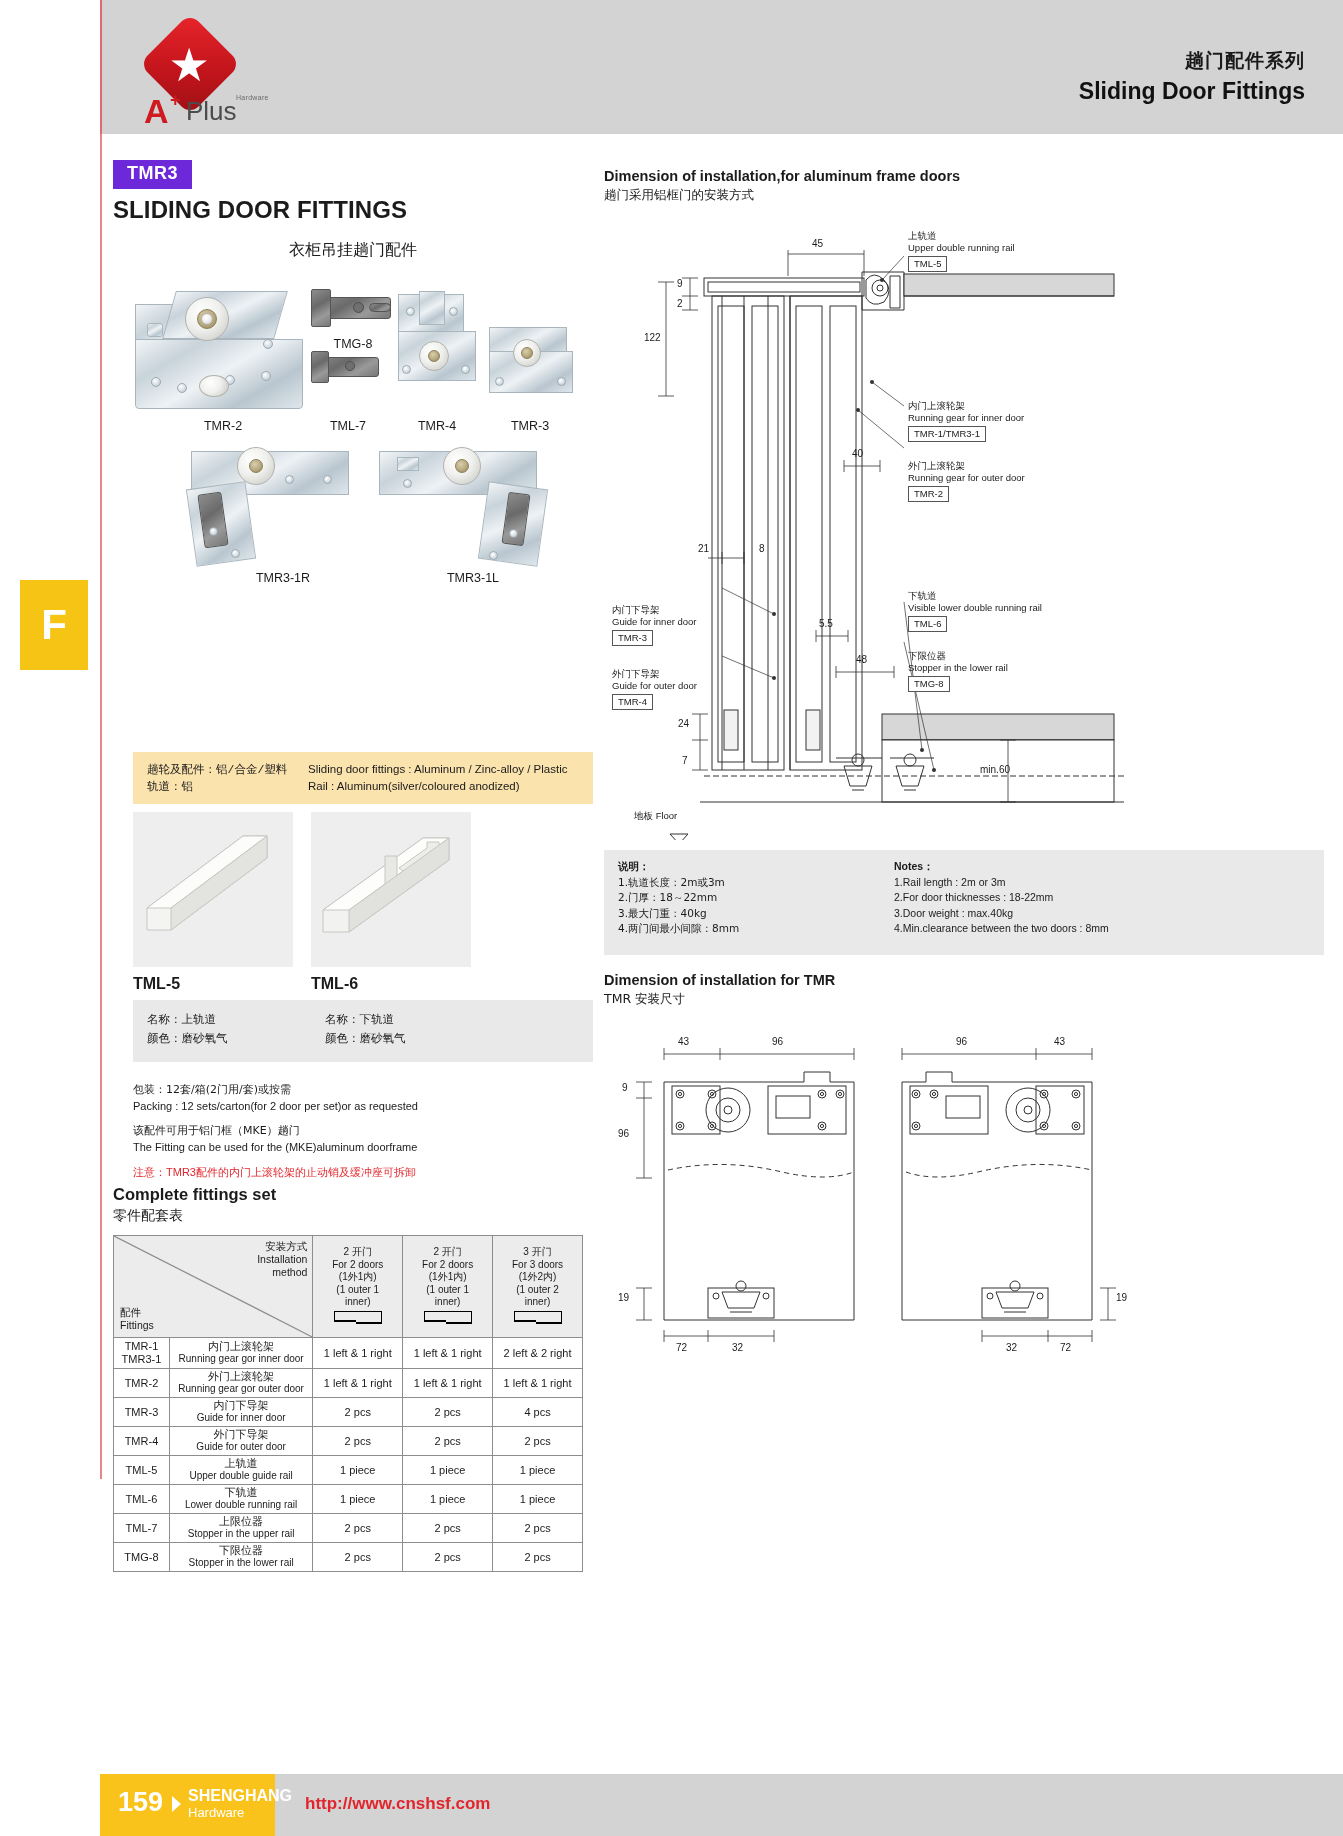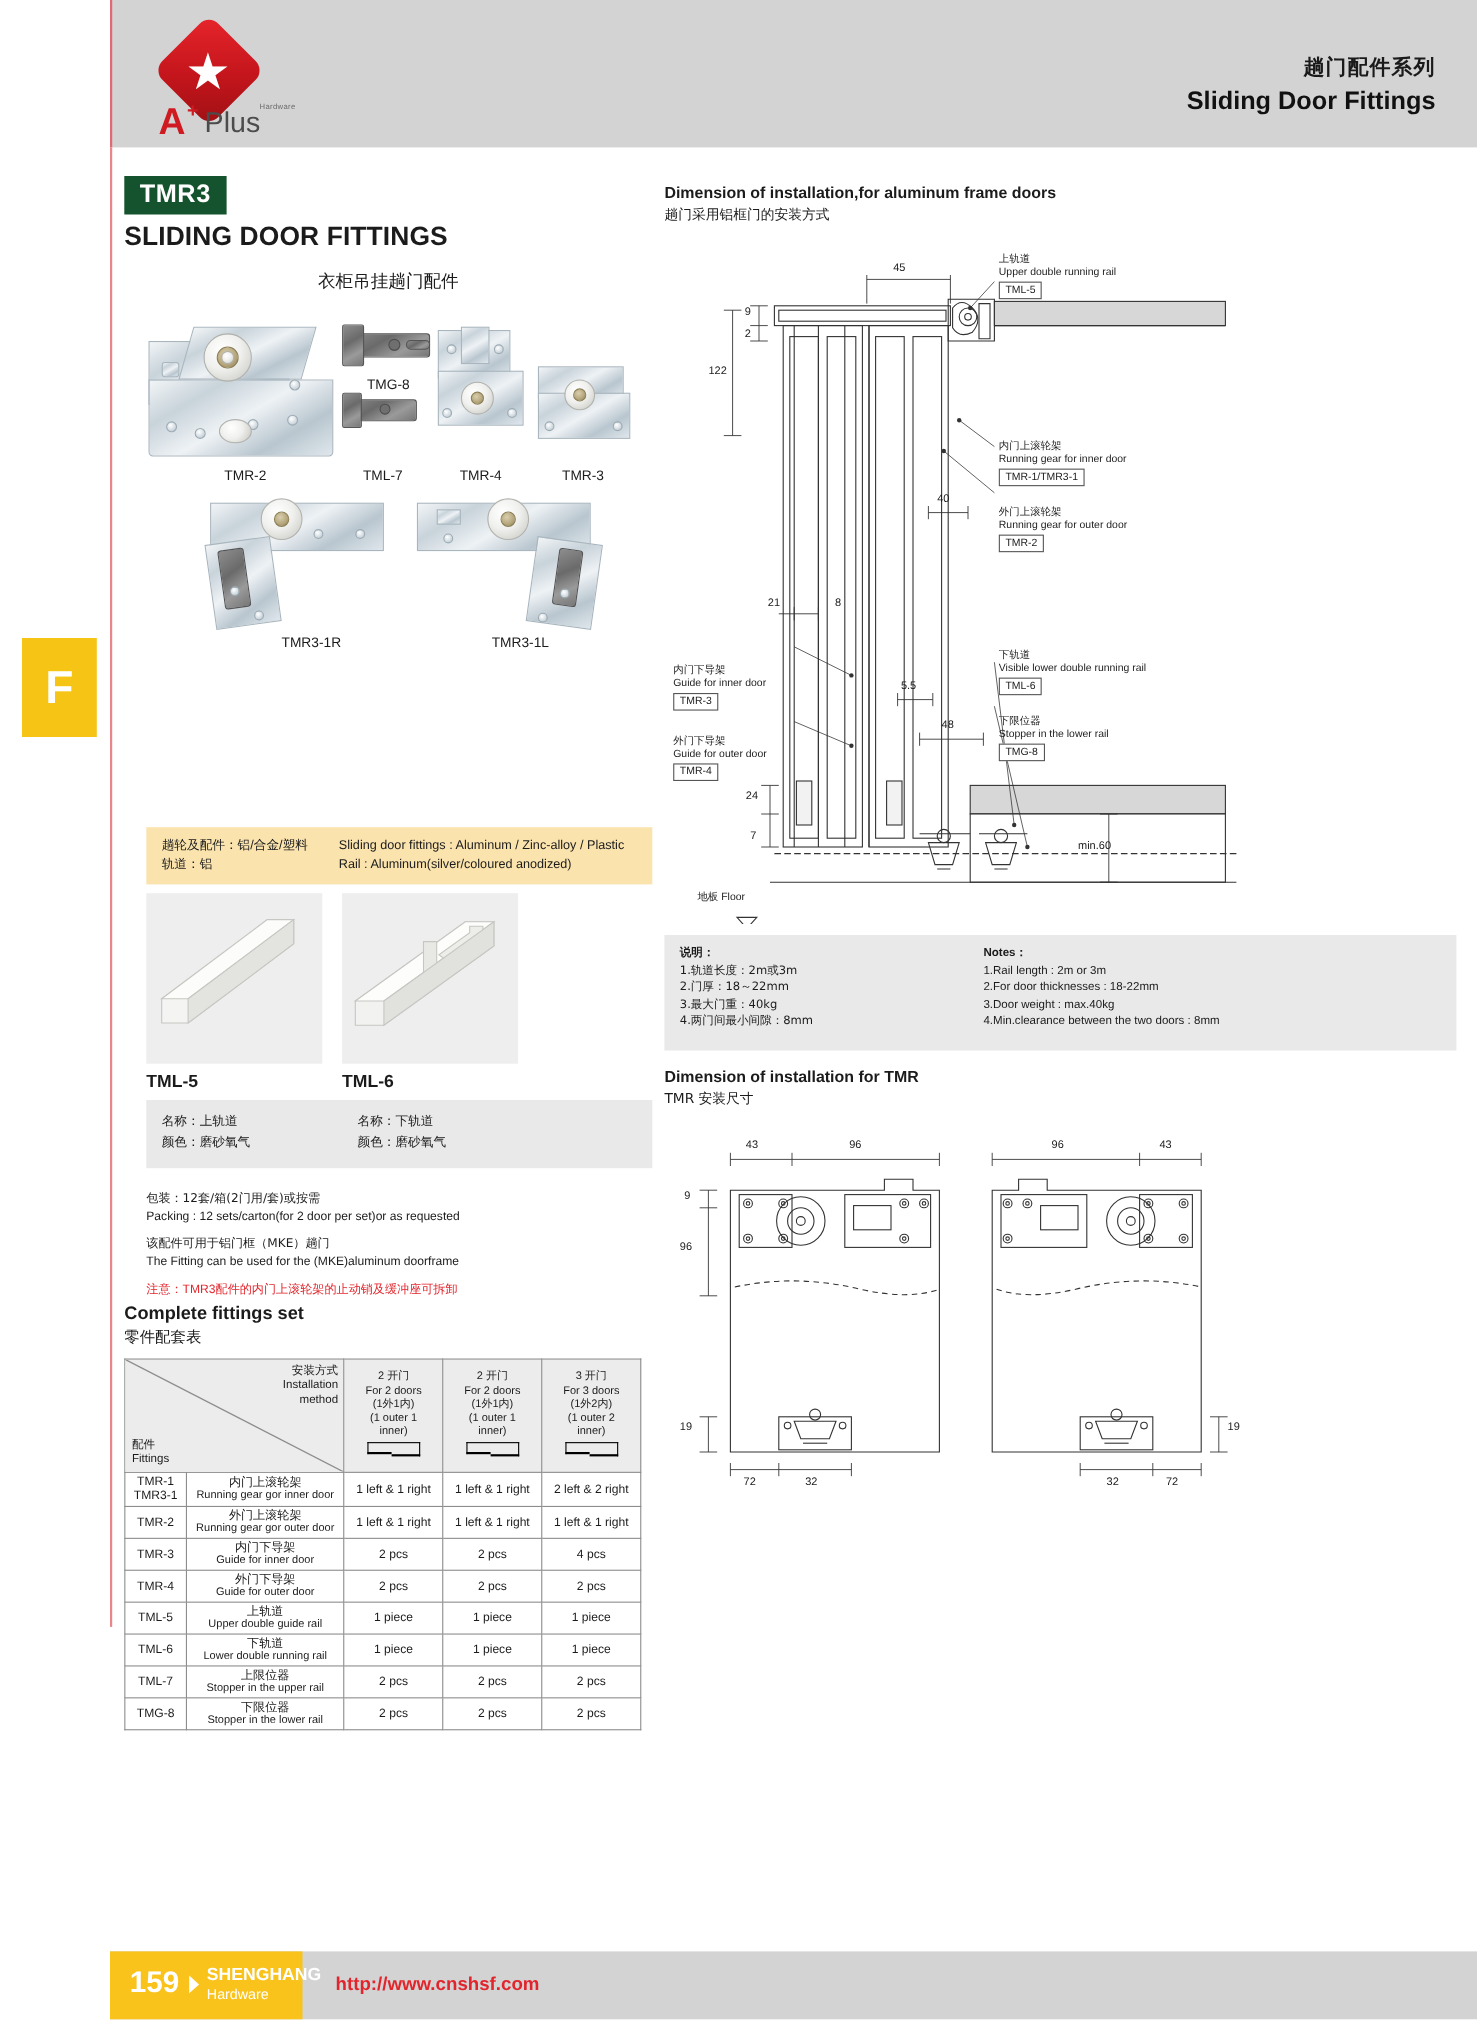--- a/index.html
+++ b/index.html
@@ -48,22 +48,22 @@
   
   .ftab {
     position:absolute; left:20px; top:580px; width:68px; height:90px;
     background:#f6c415; color:#fff; font-size:42px; font-weight:bold;
     display:flex; align-items:center; justify-content:center;
   }
 
   
   .left { position:absolute; left:113px; top:160px; width:480px; }
   .badge {
-    display:inline-block; background:#14532d; color:#fff;
-    font-size:23px; font-weight:bold; padding:3px 14px 5px 14px; letter-spacing:0.5px;
+    display:inline-block; background:#6d28d9; color:#fff;
+    font-size:18px; font-weight:bold; padding:3px 14px 5px 14px; letter-spacing:0.5px;
   }
   .h1-en { font-size:24px; font-weight:bold; color:#1b1b1b; margin-top:7px; letter-spacing:0.1px; }
   .h1-cn { font-size:16px; color:#1b1b1b; margin-top:16px; font-family:"DejaVu Sans",sans-serif;text-align:center; }
 
   
   .products { position:relative; width:480px; height:290px; margin-top:18px; }
   .prod-label { position:absolute; font-size:12.5px; color:#1b1b1b; text-align:center; }
 
   
   .metal {
@@ -89,21 +89,21 @@
     position:absolute; border-radius:50%;
     background:radial-gradient(circle at 38% 34%, #ffffff 0%, #d2dbe1 60%, #a9b6be 100%);
     border:1px solid #9dabb4;
   }
 
   
   .specbox {
     position:absolute; left:133px; top:752px; width:460px; height:52px;
     background:#fbe3ae; display:flex; align-items:center;
   }
-  .specbox .cn { width:175px; padding-left:14px; font-size:11.5px; line-height:17px; color:#1b1b1b; font-family:Liberation Sans, sans-serif; }
+  .specbox .cn { width:175px; padding-left:14px; font-size:11.5px; line-height:17px; color:#1b1b1b; font-family:Liberation Mono, monospace; }
   .specbox .en { font-size:11.5px; line-height:17px; color:#1b1b1b; }
 
   
   .rails { position:absolute; left:133px; top:812px; width:460px; height:160px; }
   .railbox { position:absolute; top:0; width:160px; height:155px; background:#eeeeee; }
   .railbox.a { left:0; }
   .railbox.b { left:178px; }
 
   .rail-names { position:absolute; left:133px; top:975px; width:460px; height:22px; }
   .rail-name { position:absolute; font-size:16px; font-weight:bold; color:#1b1b1b; }

